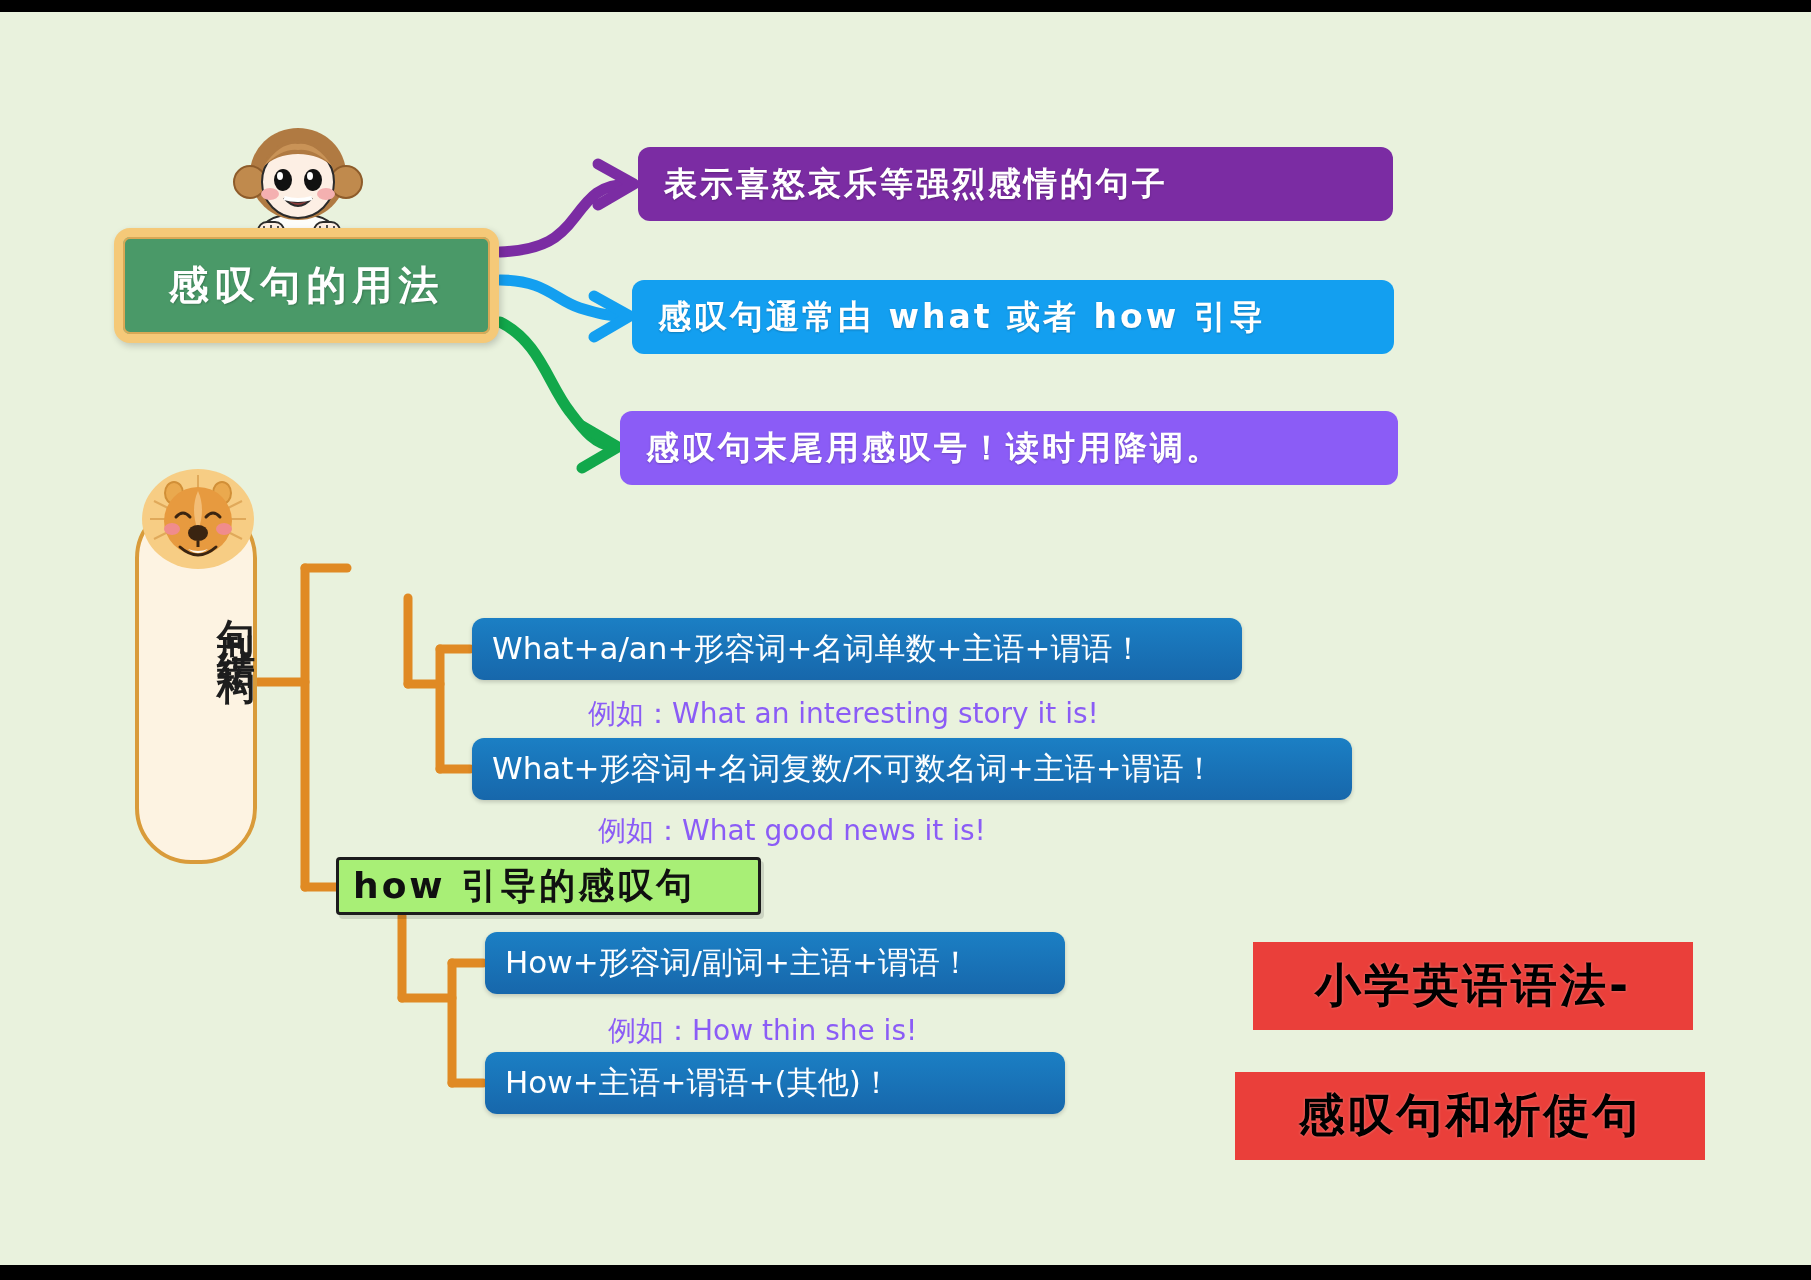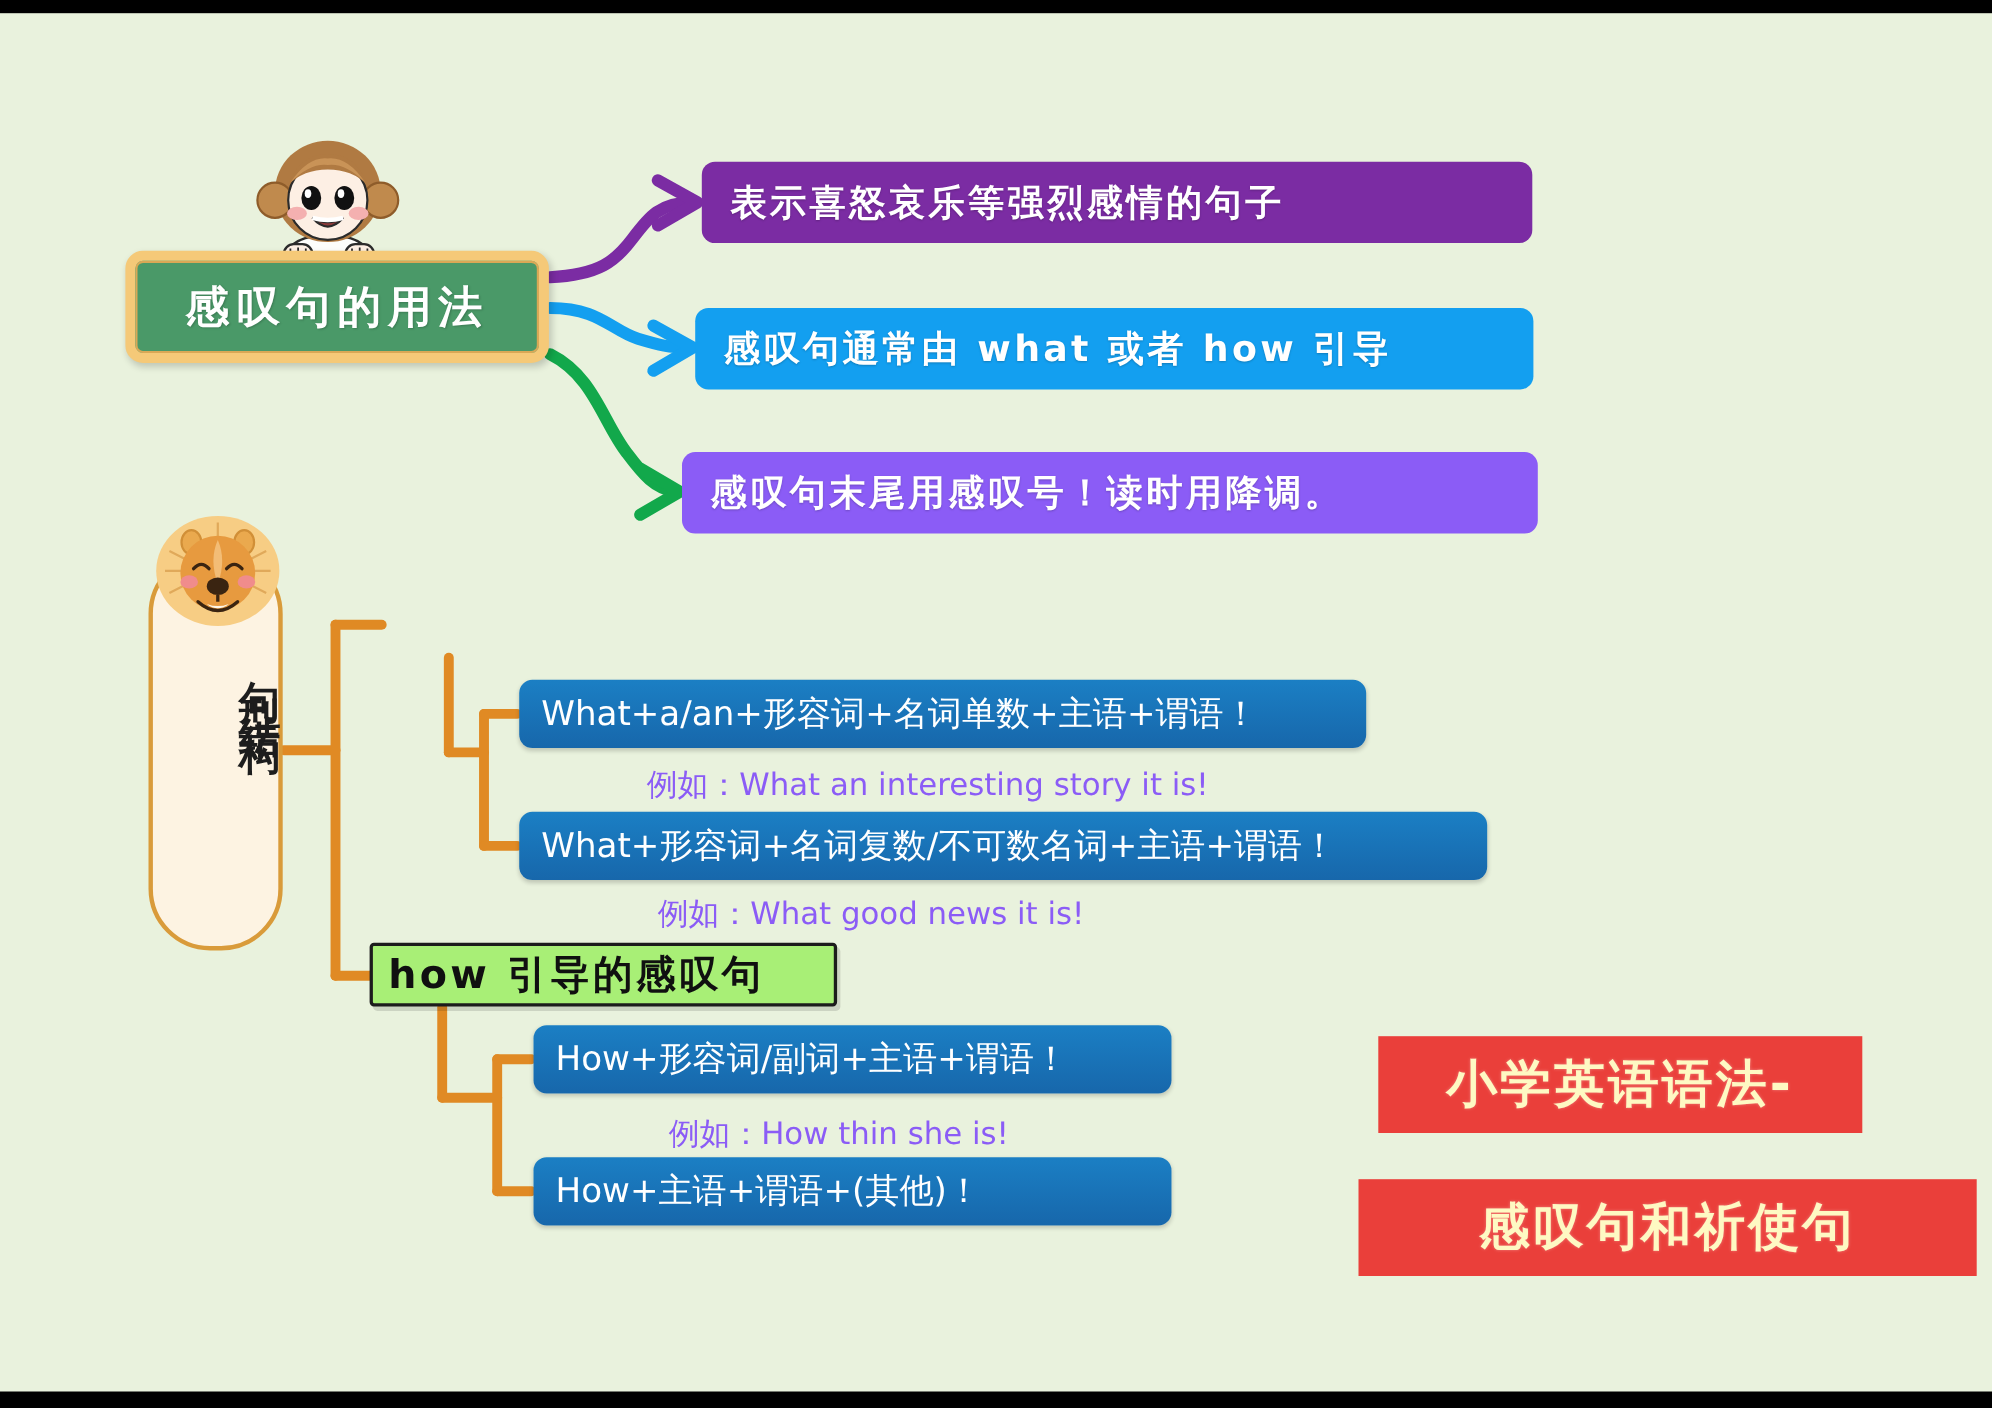--- a/index.html
+++ b/index.html
@@ -29,21 +29,21 @@
     position:absolute; left:0; top:1265px; width:1811px; height:15px; background:#000;
   }
 
   
   #wires { position:absolute; left:0; top:0; width:1811px; height:1253px; pointer-events:none; }
 
   
   .board {
     position: absolute;
     left: 114px; top: 216px;
-    width: 385px; height: 102px;
+    width: 385px; height: 115px;
     background: #4a9968;
     border: 9px solid #f5c978;
     border-radius: 16px;
     box-shadow: 0 0 0 2px #d9a856 inset, 2px 3px 7px rgba(0,0,0,.18);
     display: flex; align-items: center; justify-content: center;
   }
   .board-text {
     color: #fff;
     font-size: 40px;
     font-weight: 700;
@@ -137,29 +137,29 @@
   .eg2 { left:598px: }
   .eg2 { left:598px; top:800px; }
   .eg3 { left:608px; top:1000px; }
   .eg4 { left:608px; top:1120px; }
 
   
   .redbox {
     position:absolute;
     background:#ea3f3a;
     display:flex; align-items:center; justify-content:center;
-    color:#fef9c3;
+    color:#000000;
     font-family:"DejaVu Sans", sans-serif;
     font-weight:700;
     font-size:46px;
     letter-spacing:3px;
     text-shadow: 0 0 3px rgba(255,255,255,.35);
   }
   .red1 { left:1253px; top:930px; width:440px; height:88px; }
-  .red2 { left:1235px; top:1060px; width:562px; height:88px; }
+  .red2 { left:1235px; top:1060px; width:470px; height:88px; }
 </style>
 </head>
 <body>
 
 <div id="stage">
   <div id="bar-top"></div>
   <div id="bar-bottom"></div>
 
   <div id="canvas">
 

